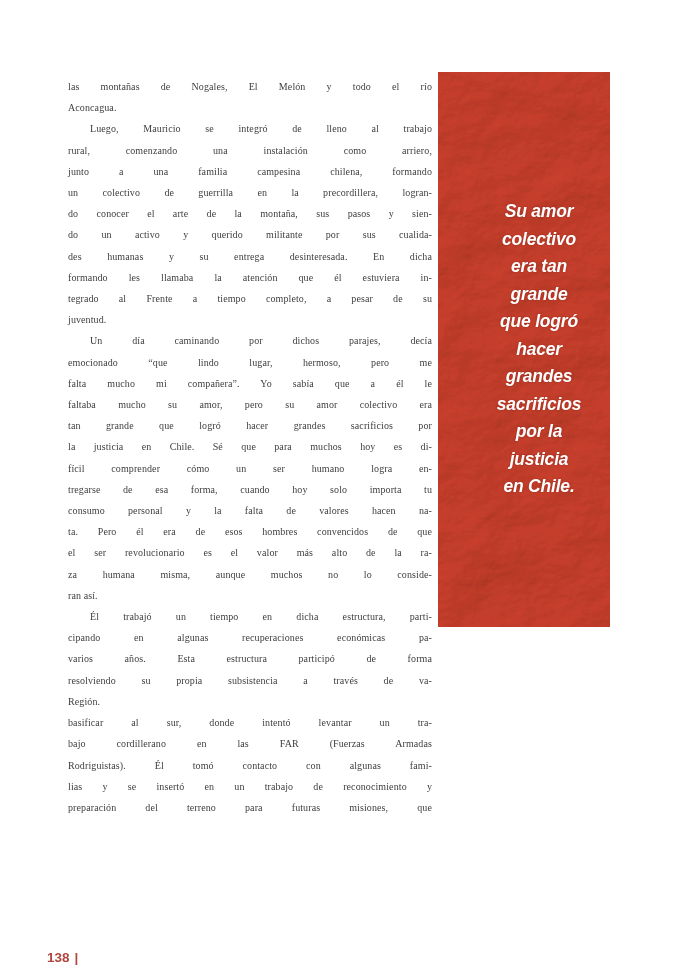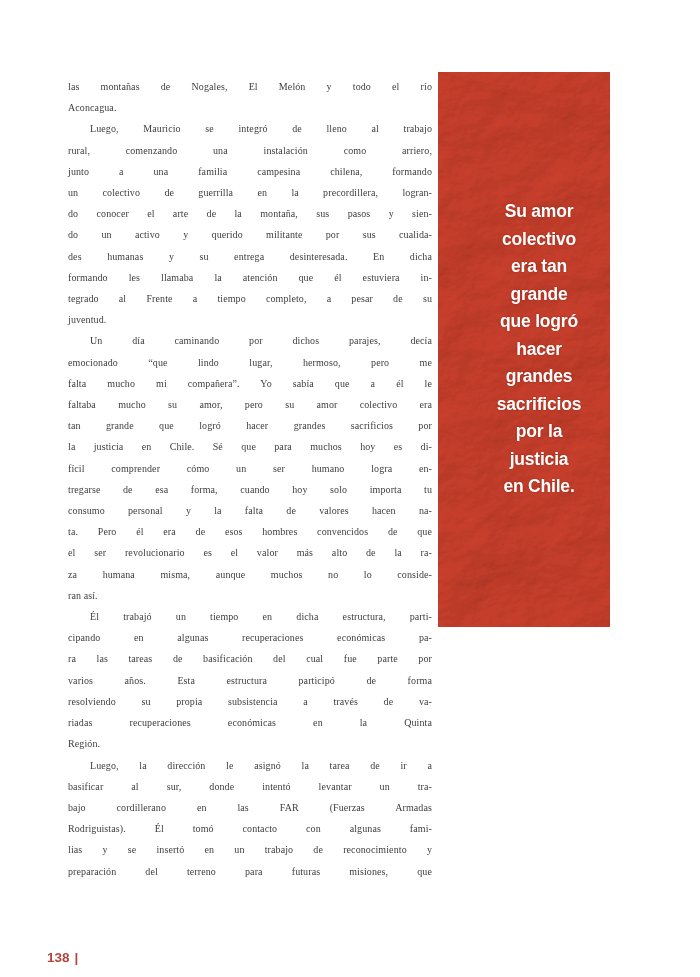--- a/index.html
+++ b/index.html
@@ -44,20 +44,21 @@
     text-align-last: left;
     font-family: Liberation Serif, serif;
   }
   
   .pull-quote {
     position: absolute;
     left: 438px;
     top: 72px;
     width: 202px;
     height: 555px;
+    font-style: italic;
   }
   .pull-quote svg.texture {
     position: absolute;
     inset: 0;
     display: block;
   }
   .pull-quote-text {
     position: absolute;
     inset: 0;
     display: flex;
@@ -117,26 +118,23 @@
       <div class="line">la justicia en Chile. Sé que para muchos hoy es di-</div>
       <div class="line">fícil comprender cómo un ser humano logra en-</div>
       <div class="line">tregarse de esa forma, cuando hoy solo importa tu</div>
       <div class="line">consumo personal y la falta de valores hacen na-</div>
       <div class="line">ta. Pero él era de esos hombres convencidos de que</div>
       <div class="line">el ser revolucionario es el valor más alto de la ra-</div>
       <div class="line">za humana misma, aunque muchos no lo conside-</div>
       <div class="line para-end">ran así.</div>
       <div class="line indent">Él trabajó un tiempo en dicha estructura, parti-</div>
       <div class="line">cipando en algunas recuperaciones económicas pa-</div>
-      <div class="line">ra las tareas de basificación del cual fue parte por</div>
       <div class="line">varios años. Esta estructura participó de forma</div>
       <div class="line">resolviendo su propia subsistencia a través de va-</div>
-      <div class="line">riadas recuperaciones económicas en la Quinta</div>
       <div class="line para-end">Región.</div>
-      <div class="line indent">Luego, la dirección le asignó la tarea de ir a</div>
       <div class="line">basificar al sur, donde intentó levantar un tra-</div>
       <div class="line">bajo cordillerano en las FAR (Fuerzas Armadas</div>
       <div class="line">Rodriguistas). Él tomó contacto con algunas fami-</div>
       <div class="line">lias y se insertó en un trabajo de reconocimiento y</div>
       <div class="line">preparación del terreno para futuras misiones, que</div>
     </main>
 
   <aside class="pull-quote">
     <svg class="texture" width="172" height="555" viewBox="0 0 172 555" preserveAspectRatio="none">
       <defs>

